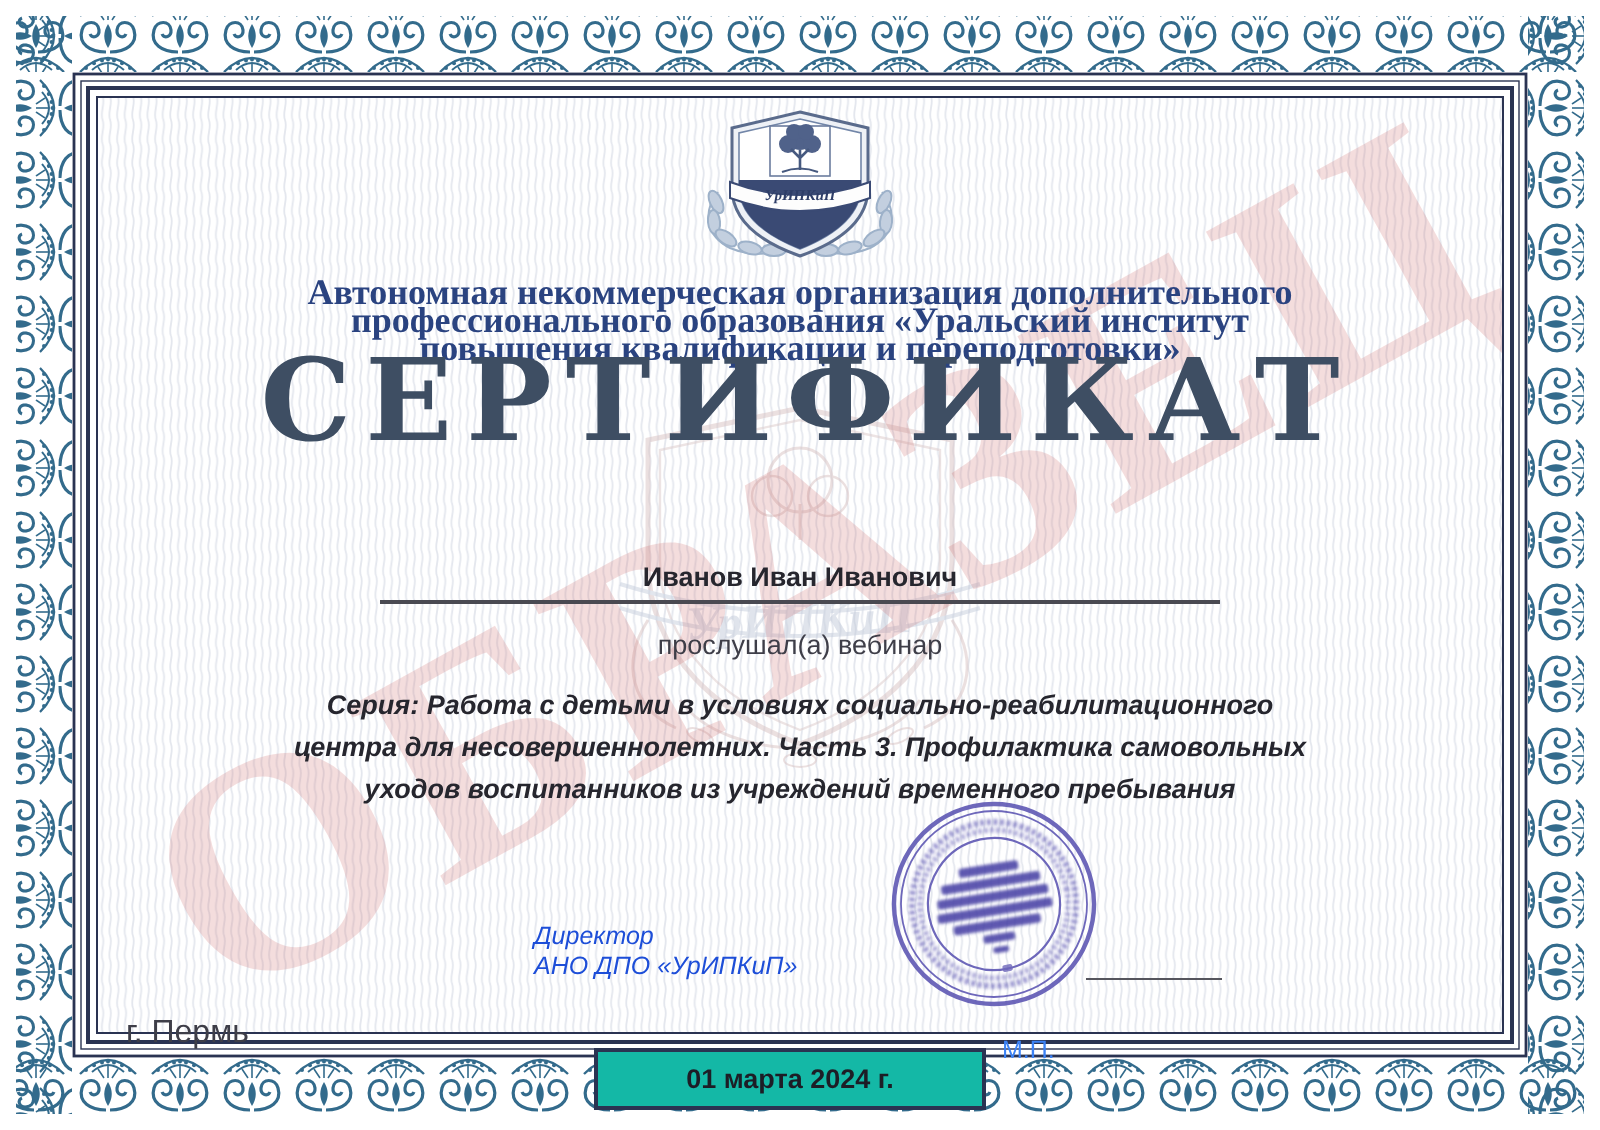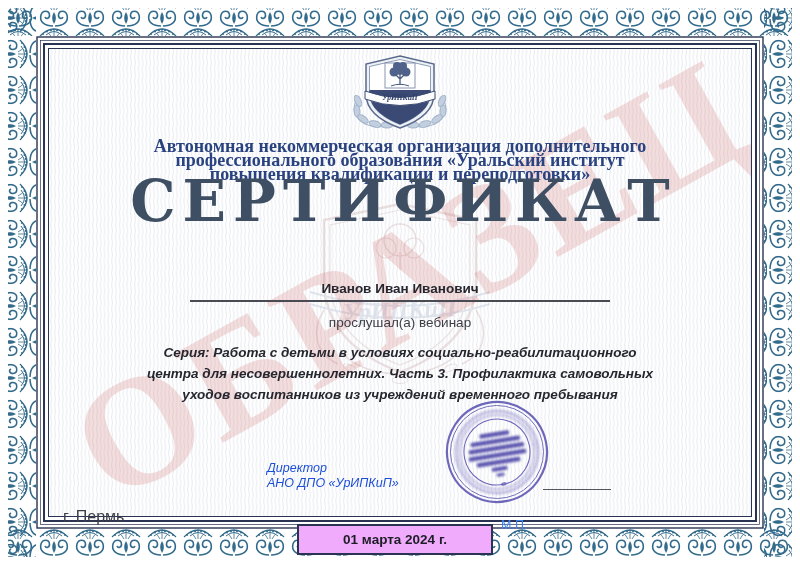--- a/index.html
+++ b/index.html
@@ -25,21 +25,21 @@
   .rule{position:absolute;left:190px;top:300px;width:420px;border-top:2px solid #4a4a52;}
   .action{top:315px;font-size:13.5px;color:var(--body-text,#3e3e48);}
   .course{top:342px;font-size:13.5px;line-height:21px;font-weight:bold;color:var(--strong-text,#26262e);
           white-space:pre-line;font-style:italic;}
   .city{position:absolute;left:63px;top:508px;font-size:16px;color:var(--body-text,#3e3e48);}
   .role{position:absolute;left:267px;top:461px;font-size:12.5px;line-height:15px;color:#1d4ed8;white-space:pre-line;font-style:italic;}
   .mp{position:absolute;left:501px;top:477px;font-size:12.5px;color:#3b82f6;z-index:6;margin-top:41px;}
   .sig{position:absolute;left:543px;top:489px;width:68px;border-top:1.5px solid #55555d;z-index:6;}
   .footnote{position:absolute;left:50px;top:501px;width:628px;text-align:center;font-size:10.5px;
             color:var(--muted-text,#56565e);}
-  .datebox{position:absolute;left:297px;top:524px;width:192px;height:27px;background:#f0abfc;
+  .datebox{position:absolute;left:297px;top:524px;width:192px;height:27px;background:#14b8a6;
            border:2px solid var(--navy,#2a3352);z-index:6;display:flex;align-items:center;justify-content:center;
            font-size:13.5px;font-weight:bold;color:#1d1d26;}
   .stamp{position:absolute;left:444px;top:399px;z-index:5;}
   .logo{position:absolute;left:345px;top:54px;z-index:5;}
   .emblem-wm{position:absolute;left:280px;top:200px;z-index:1;opacity:.5;}
 </style>
 </head>
 <body>
 
 <div class="page">

